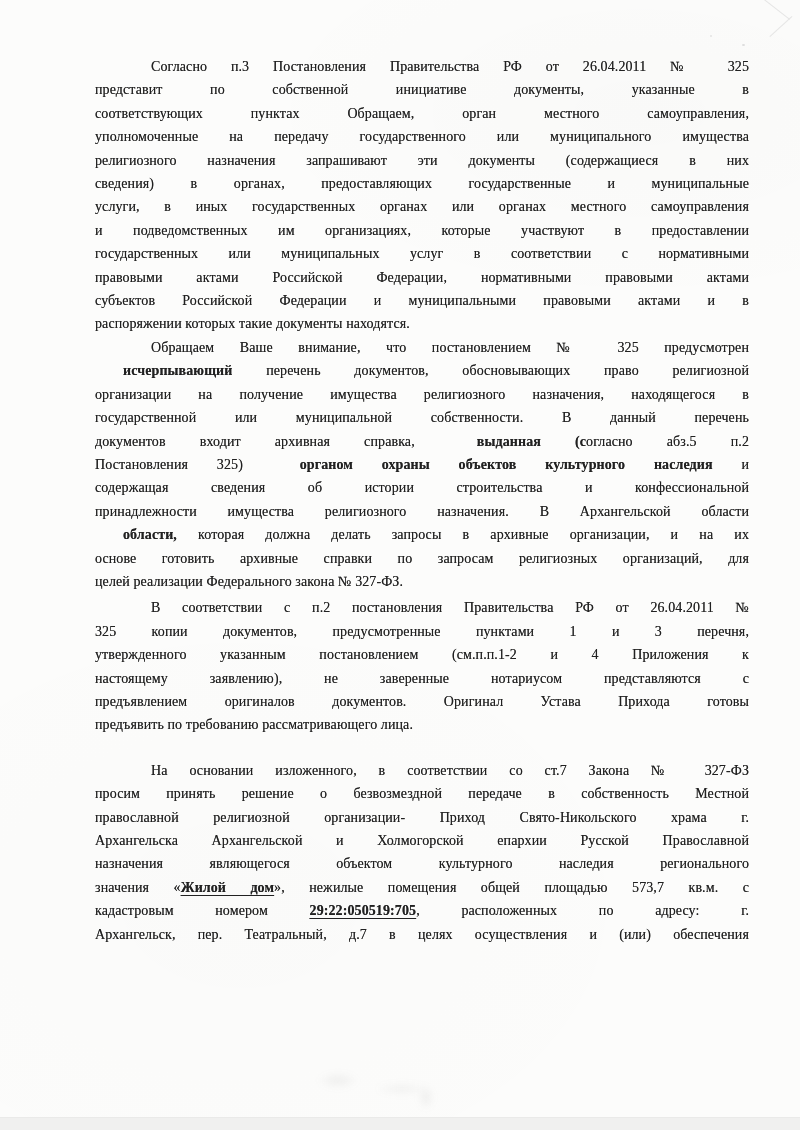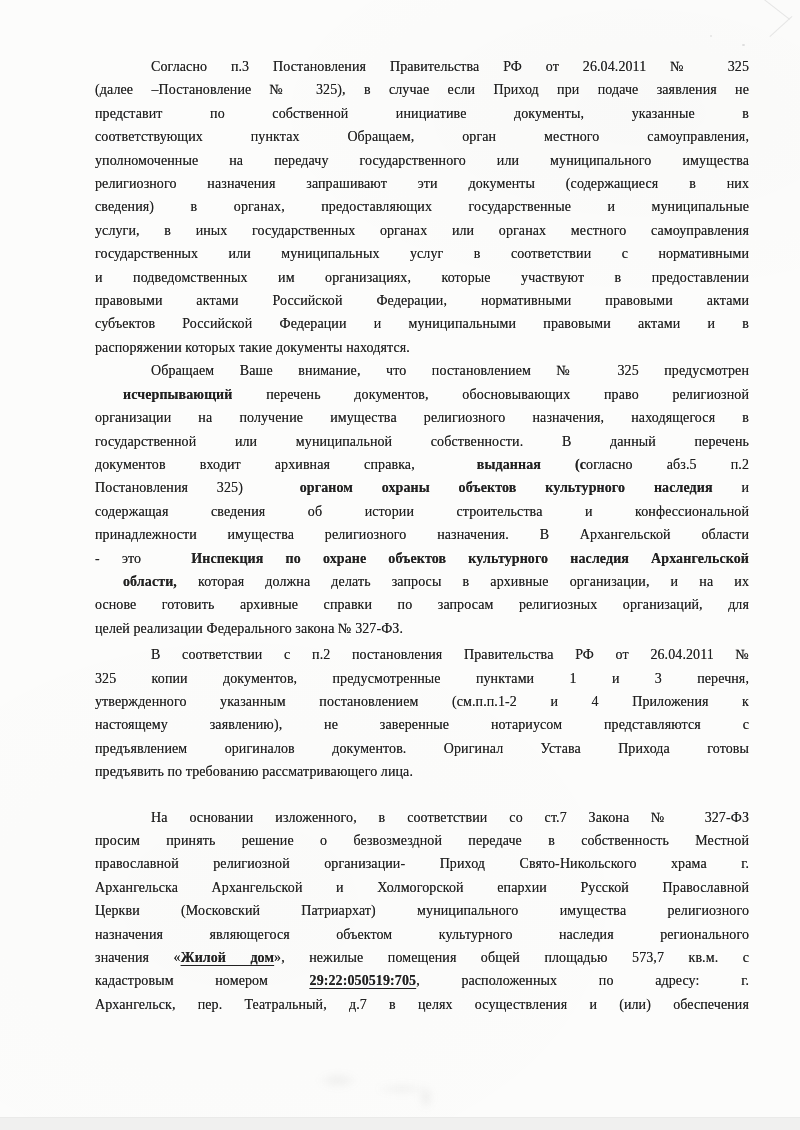--- a/index.html
+++ b/index.html
@@ -87,61 +87,58 @@
 
 <div class="page">
   <span class="pencil-mark pm1"></span>
   <span class="pencil-mark pm2"></span>
   <span class="pencil-mark pm3"></span>
   <span class="pencil-mark pm4"></span>
 
   <div class="doc-body">
       <div class="para">
         <div class="line indent"><span class="">Согласно п.3 Постановления Правительства РФ от 26.04.2011 № 325</span></div>
-        <div class="line"><span class="">(далее –Постановление № 325), в случае если Приход при подаче заявления не</span></div>
         <div class="line"><span class="">представит по собственной инициативе документы, указанные в</span></div>
         <div class="line"><span class="">соответствующих пунктах Обращаем, орган местного самоуправления,</span></div>
         <div class="line"><span class="">уполномоченные на передачу государственного или муниципального имущества</span></div>
         <div class="line"><span class="">религиозного назначения запрашивают эти документы (содержащиеся в них</span></div>
         <div class="line"><span class="">сведения) в органах, предоставляющих государственные и муниципальные</span></div>
         <div class="line"><span class="">услуги, в иных государственных органах или органах местного самоуправления</span></div>
+        <div class="line"><span class="">и подведомственных им организациях, которые участвуют в предоставлении</span></div>
         <div class="line"><span class="">государственных или муниципальных услуг в соответствии с нормативными</span></div>
-        <div class="line"><span class="">и подведомственных им организациях, которые участвуют в предоставлении</span></div>
         <div class="line"><span class="">правовыми актами Российской Федерации, нормативными правовыми актами</span></div>
         <div class="line"><span class="">субъектов Российской Федерации и муниципальными правовыми актами и в</span></div>
         <div class="line last"><span class="">распоряжении которых такие документы находятся.</span></div>
       </div>
       <div class="para">
         <div class="line indent"><span class="">Обращаем Ваше внимание, что постановлением № 325 предусмотрен</span></div>
         <div class="line"><span class="seg-b ">исчерпывающий</span><span class=""> перечень документов, обосновывающих право религиозной</span></div>
         <div class="line"><span class="">организации на получение имущества религиозного назначения, находящегося в</span></div>
         <div class="line"><span class="">государственной или муниципальной собственности. В данный перечень</span></div>
         <div class="line"><span class="">документов входит архивная справка, </span><span class="seg-b ">выданная (с</span><span class="">огласно абз.5 п.2</span></div>
         <div class="line"><span class="">Постановления 325) </span><span class="seg-b ">органом охраны объектов культурного наследия</span><span class=""> и</span></div>
         <div class="line"><span class="">содержащая сведения об истории строительства и конфессиональной</span></div>
         <div class="line"><span class="">принадлежности имущества религиозного назначения. В Архангельской области</span></div>
-        <div class="line"><span class="">- это </span><span class="seg-b ">Инспекция по охране объектов культурного наследия Архангельской</span></div>
         <div class="line"><span class="seg-b ">области,</span><span class=""> которая должна делать запросы в архивные организации, и на их</span></div>
         <div class="line"><span class="">основе готовить архивные справки по запросам религиозных организаций, для</span></div>
         <div class="line last"><span class="">целей реализации Федерального закона № 327-ФЗ.</span></div>
       </div>
       <div class="para small-gap-before">
         <div class="line indent"><span class="">В соответствии с п.2 постановления Правительства РФ от 26.04.2011 №</span></div>
         <div class="line"><span class="">325 копии документов, предусмотренные пунктами 1 и 3 перечня,</span></div>
         <div class="line"><span class="">утвержденного указанным постановлением (см.п.п.1-2 и 4 Приложения к</span></div>
         <div class="line"><span class="">настоящему заявлению), не заверенные нотариусом представляются с</span></div>
         <div class="line"><span class="">предъявлением оригиналов документов. Оригинал Устава Прихода готовы</span></div>
         <div class="line last"><span class="">предъявить по требованию рассматривающего лица.</span></div>
       </div>
       <div class="para gap-before">
         <div class="line indent"><span class="">На основании изложенного, в соответствии со ст.7 Закона № 327-ФЗ</span></div>
         <div class="line"><span class="">просим принять решение о безвозмездной передаче в собственность Местной</span></div>
         <div class="line"><span class="">православной религиозной организации- Приход Свято-Никольского храма г.</span></div>
         <div class="line"><span class="">Архангельска Архангельской и Холмогорской епархии Русской Православной</span></div>
-        <div class="line"><span class="">Церкви (Московский Патриархат) муниципального имущества религиозного</span></div>
         <div class="line"><span class="">назначения являющегося объектом культурного наследия регионального</span></div>
         <div class="line"><span class="">значения «</span><span class="seg-u">Жилой дом</span><span class="">», нежилые помещения общей площадью 573,7 кв.м. с</span></div>
         <div class="line"><span class="">кадастровым номером </span><span class="seg-u">29:22:050519:705</span><span class="">, расположенных по адресу: г.</span></div>
         <div class="line"><span class="">Архангельск, пер. Театральный, д.7 в целях  осуществления и (или) обеспечения</span></div>
       </div>
     </div>
 
   <div class="ghost"></div>
   <div class="edge-band"></div>
 </div>

